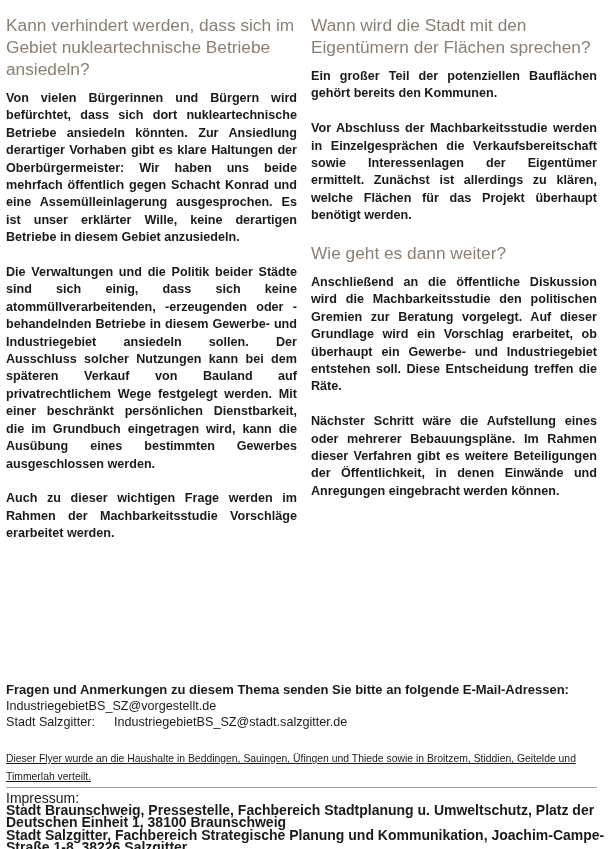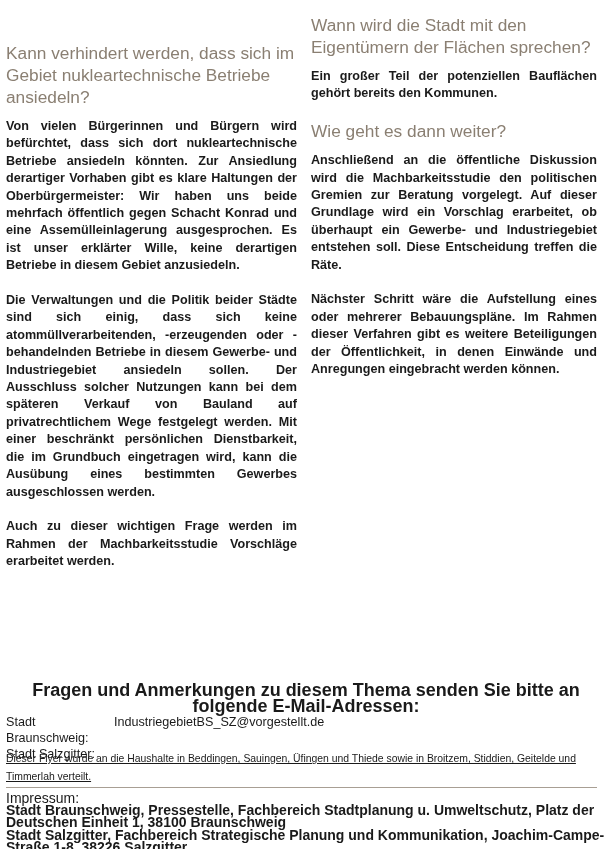--- a/index.html
+++ b/index.html
@@ -1,29 +1,29 @@
 <!DOCTYPE html>
 <html><head>
 <meta charset="utf-8">
 <style>
   html, body { margin:0; padding:0; background:#ffffff; }
   body { width:614px; height:849px; position:relative; overflow:hidden;
          font-family:"Liberation Sans", sans-serif; color:#1a1a1a; }
   .col { position:absolute; top:14px; }
-  .col-left { left:6px; width:291px;margin-top:28px; }
+  .col-left { left:6px; width:291px; }
   .col-right { left:311px; width:286px; }
   h2 { font-family:"Liberation Sans", sans-serif; font-weight:normal; color:#8a7f72;
        font-size:17.3px; line-height:22px; margin:0 0 10px 0; }
   p { font-size:12.6px; line-height:17.4px; margin:0 0 17.4px 0; text-align:justify;
       hyphens:manual;font-weight:bold; }
   .section { margin-bottom:0; }
   .r2 { margin-top:26px; }
   .r3 { margin-top:16px; }
   .contact { position:absolute; left:6px; top:682px; width:600px; font-size:12.6px; line-height:16px; }
-  .contact .title { font-weight:bold; font-size:18px;text-align:center; }
+  .contact .title { font-weight:bold; font-size:13px; }
   .contact .row { display:flex; }
   .contact .lbl { width:108px; }
   .distrib { position:absolute; left:6px; top:750px; width:600px; font-size:10.4px; line-height:18px;text-decoration:underline; }
   .rule { position:absolute; left:6px; top:787px; width:591px; height:0; border-top:1.5px solid #a89f94; }
   .impressum { position:absolute; left:6px; top:792px; width:600px; font-size:14px; line-height:12.2px; font-weight:bold; color:#1a1a1a; }
   .impressum .head { font-weight:normal; }
 </style>
 </head>
 <body>
 
@@ -31,36 +31,37 @@
   <h2>Kann verhindert werden, dass sich im Gebiet nukleartechnische Betriebe ansiedeln?</h2>
   <p>Von vielen Bürgerinnen und Bürgern wird befürchtet, dass sich dort nukleartechnische Betriebe ansiedeln könnten. Zur Ansiedlung derartiger Vorhaben gibt es klare Haltungen der Oberbürgermeister: Wir haben uns beide mehrfach öffentlich gegen Schacht Konrad und eine Assemülleinlagerung ausgesprochen. Es ist unser erklärter Wille, keine derartigen Betriebe in diesem Gebiet anzusiedeln.</p>
   <p>Die Verwaltungen und die Politik beider Städte sind sich einig, dass sich keine atommüllverarbeitenden, -erzeugenden oder -behandelnden Betriebe in diesem Gewerbe- und Industriegebiet ansiedeln sollen. Der Ausschluss solcher Nutzungen kann bei dem späteren Verkauf von Bauland auf privatrechtlichem Wege festgelegt werden. Mit einer beschränkt persönlichen Dienstbarkeit, die im Grundbuch eingetragen wird, kann die Ausübung eines bestimmten Gewerbes ausgeschlossen werden.</p>
   <p>Auch zu dieser wichtigen Frage werden im Rahmen der Machbarkeitsstudie Vorschläge erarbeitet werden.</p>
 </div>
 
 <div class="col col-right">
   <div class="section">
     <h2>Wann wird die Stadt mit den Eigentümern der Flächen sprechen?</h2>
     <p>Ein großer Teil der potenziellen Bauflächen gehört bereits den Kommunen.</p>
+    <p>Vor Abschluss der Machbarkeitsstudie werden in Einzelgesprächen die Verkaufsbereitschaft sowie Interessenlagen der Eigentümer ermittelt. Zunächst ist allerdings zu klären, welche Flächen für das Projekt überhaupt benötigt werden.</p>
   </div>
   <div class="section r3">
     <h2>Wie geht es dann weiter?</h2>
     <p>Anschließend an die öffentliche Diskussion wird die Machbarkeitsstudie den politischen Gremien zur Beratung vorgelegt. Auf dieser Grundlage wird ein Vorschlag erarbeitet, ob überhaupt ein Gewerbe- und Industriegebiet entstehen soll. Diese Entscheidung treffen die Räte.</p>
     <p>Nächster Schritt wäre die Aufstellung eines oder mehrerer Bebauungspläne. Im Rahmen dieser Verfahren gibt es weitere Beteiligungen der Öffentlichkeit, in denen Einwände und Anregungen eingebracht werden können.</p>
   </div>
 </div>
 
 <div class="contact">
   <div class="title">Fragen und Anmerkungen zu diesem Thema senden Sie bitte an folgende E-Mail-Adressen:</div>
   <div class="row">
-    <span class="lbl">Stadt Braunschweig:</span>
     <span>IndustriegebietBS_SZ@vorgestellt.de</span>
   </div>
   <div class="row">
     <span class="lbl">Stadt Salzgitter:</span>
+    <span>IndustriegebietBS_SZ@stadt.salzgitter.de</span>
   </div>
 </div>
 
 <div class="distrib">Dieser Flyer wurde an die Haushalte in Beddingen, Sauingen, Üfingen und Thiede sowie in Broitzem, Stiddien, Geitelde und Timmerlah verteilt.</div>
 
 <div class="rule"></div>
 
 <div class="impressum">
   <div class="head">Impressum:</div>
   <div>Stadt Braunschweig, Pressestelle, Fachbereich Stadtplanung u. Umweltschutz, Platz der Deutschen Einheit 1, 38100 Braunschweig</div>

